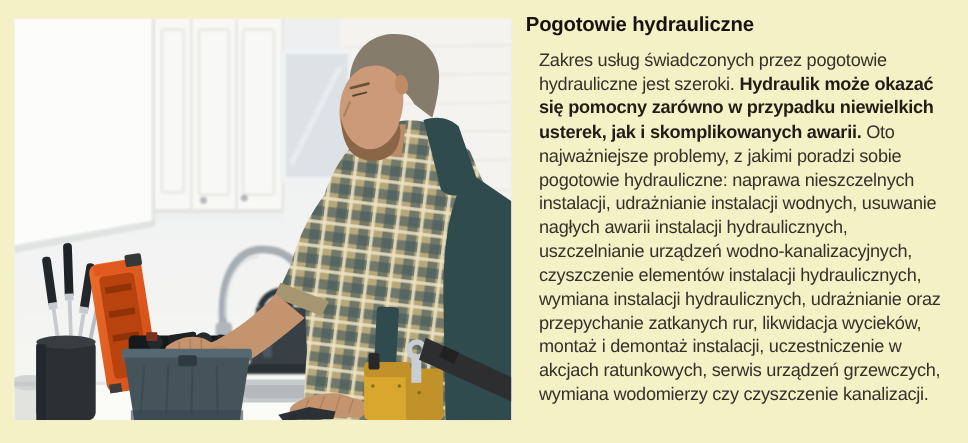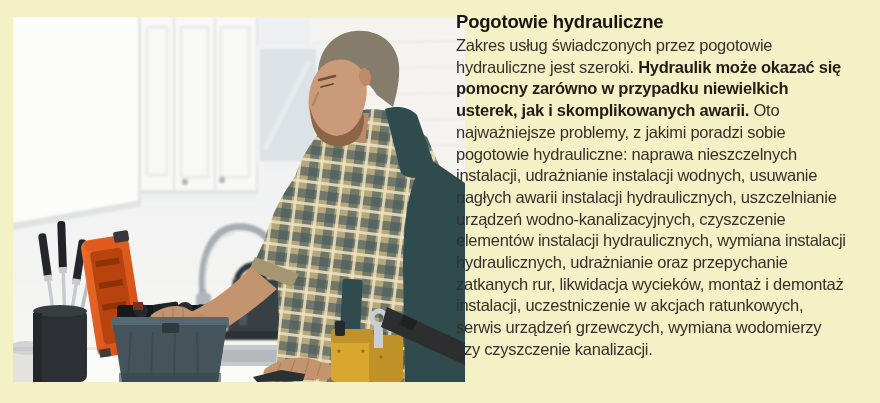--- a/index.html
+++ b/index.html
@@ -15,30 +15,30 @@
     width:880px;height:403px;position:relative;overflow:hidden;
     background:var(--page-bg);
     font-family:"Liberation Sans","DejaVu Sans",sans-serif;
   }
   .photo{
     position:absolute;left:13px;top:17px;width:452px;height:365px;margin:0;
     overflow:hidden;background:#eef0f1;
   }
   .photo svg{display:block;width:100%;height:100%;}
   .text{
-    position:absolute;left:456px;top:10px;width:392px;
+    position:absolute;left:478px;top:10px;width:392px;
   }
   .text h1{
     margin:0 0 2px 0;
     font-size:18.5px;line-height:23px;font-weight:bold;
     color:var(--title-color);
     letter-spacing:-0.2px;
   }
   .text p{
-    margin:0;
+    margin:12px;
     font-size:16.5px;line-height:21.7px;
     color:var(--body-color);
     letter-spacing:-0.25px;
   }
   .text p strong{color:#211d16;}
 </style>
 </head>
 <body>
 
 <div class="canvas">

